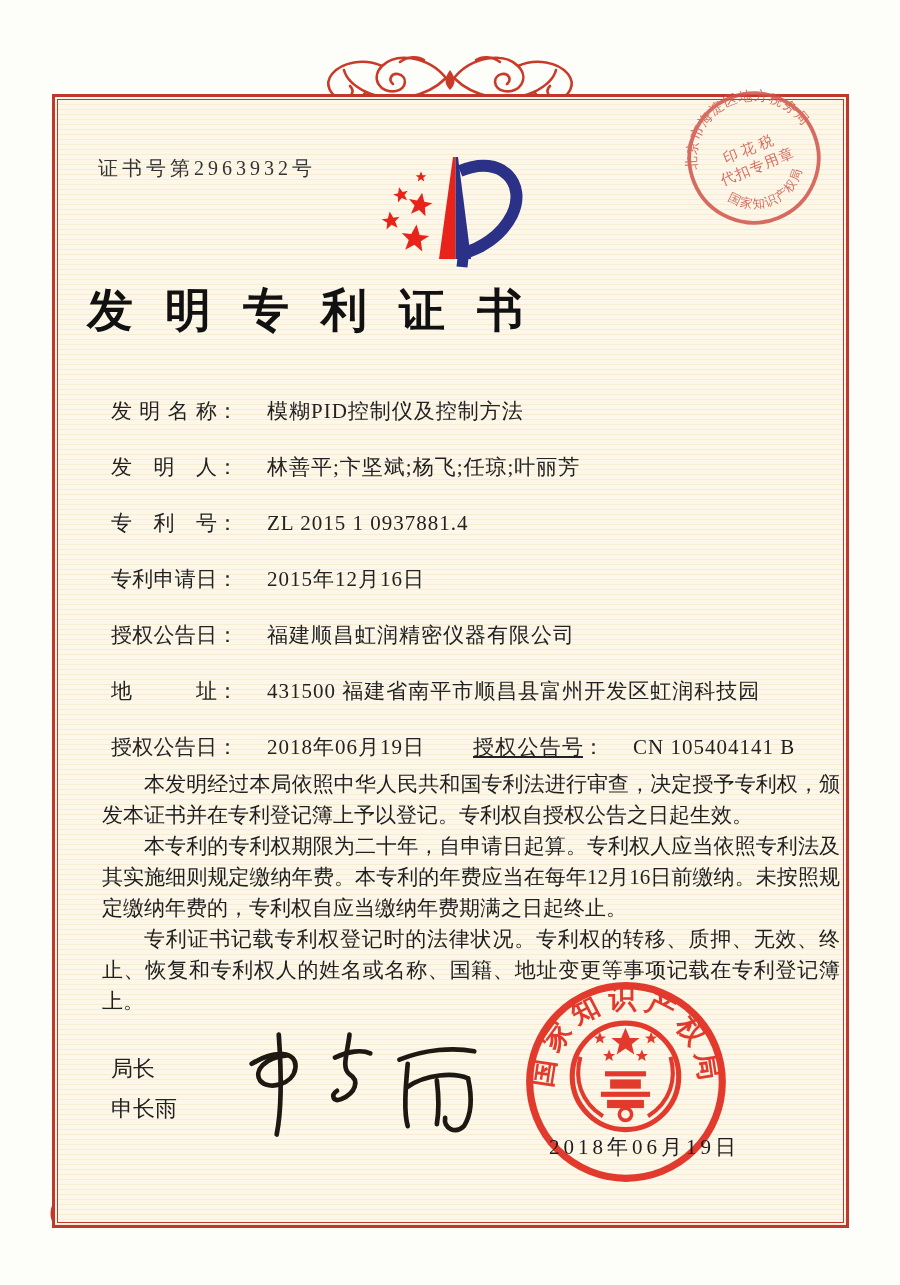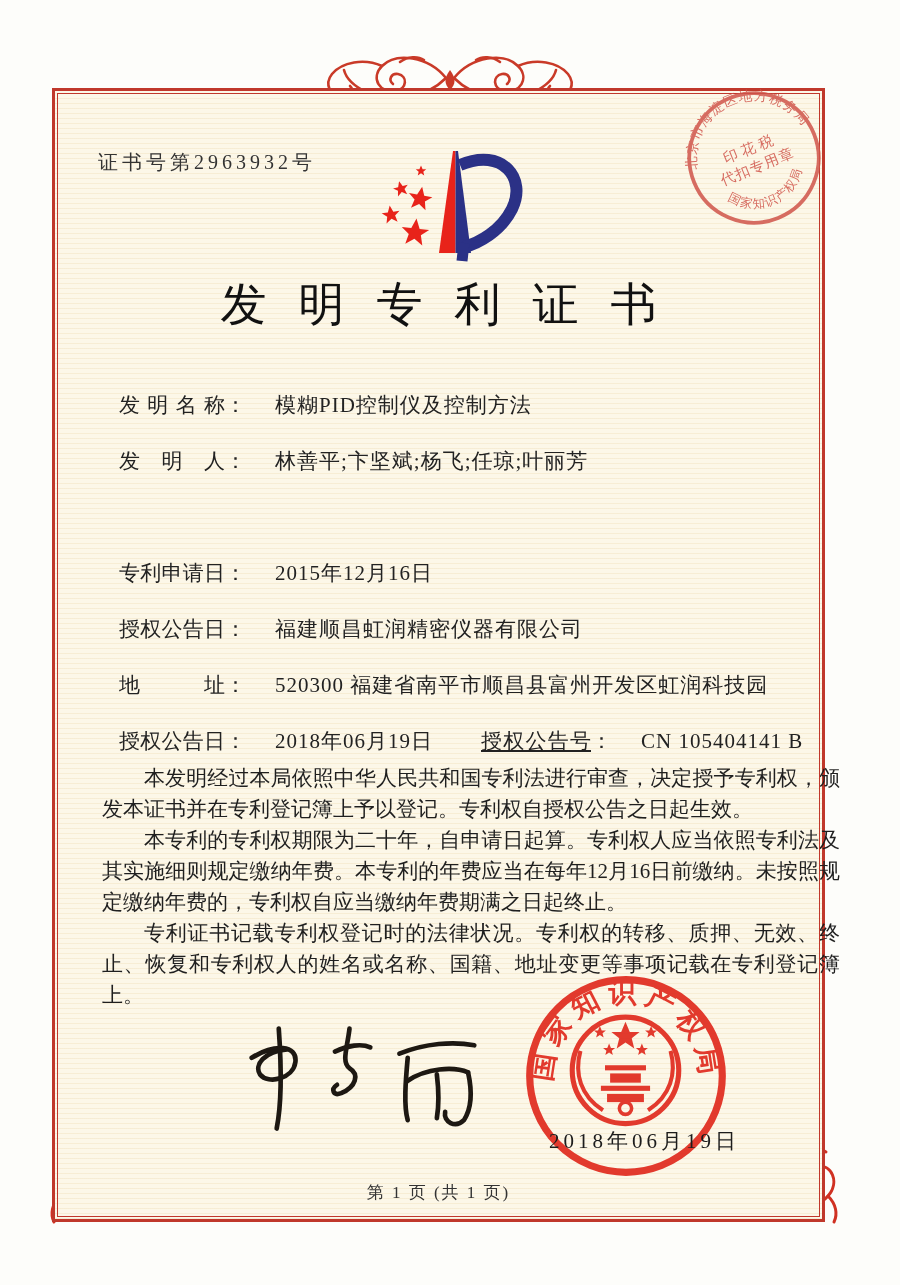--- a/index.html
+++ b/index.html
@@ -6,49 +6,49 @@
   .page{
     position:relative;
     width:900px;height:1285px;
     background:#fdfdfa;
     font-family:"Liberation Serif","DejaVu Serif",serif;
     color:#2b2b2b;
     overflow:hidden;
   }
   
   .frame{
-    position:absolute;left:52px;top:88px;
+    position:absolute;left:52px;top:94px;
     width:767px;height:1128px;
     border:3px solid #c0382b;
     background-color:#fcf7e8;
     background-image:repeating-linear-gradient(
       0deg,
       rgba(219,183,109,0.16) 0px, rgba(219,183,109,0.16) 1px,
       rgba(255,255,255,0) 1px, rgba(255,255,255,0) 5px);
+    padding-left:24px;
   }
   .frame::after{
     content:"";position:absolute;inset:2px;
     border:1px solid #c0382b;pointer-events:none;
   }
   .abs{position:absolute;}
   .cert-number{
     left:43px;top:58px;font-size:20px;letter-spacing:4px;color:#333;
   }
   .logo{left:310px;top:52px;width:170px;height:122px;}
   .title{
     left:0;top:183px;width:100%;
-    text-align:center;font-size:46px;font-weight:normal;
+    font-size:46px;font-weight:bold;
     letter-spacing:32px;text-indent:32px;color:#111;
   }
   .field-row{left:56px;font-size:21px;white-space:nowrap;color:#222;}
   .flabel{
     display:inline-block;width:106px;
     text-align:justify;text-align-last:justify;
     vertical-align:bottom;
-    margin-left:8px;
   }
   .fvalue{margin-left:29px;letter-spacing:1px;}
   .grant-second{position:absolute;left:362px;top:0;white-space:nowrap;}
   .grant-second .flabel{width:110px;text-decoration:underline;}
   .body-text{
     left:30px;top:672px;width:738px;
     font-size:21px;line-height:31px;text-align:justify;color:#1f1f1f;margin-left:17px;
   }
   .body-text p{margin:0;text-indent:2em;}
   .signer{left:56px;top:952px;font-size:22px;line-height:40px;color:#222;}
@@ -133,43 +133,50 @@
     </svg>
 
     <div class="abs title">发明专利证书</div>
 
     <div class="abs field-row" style="top:300px">
       <span class="flabel">发明名称</span><span>：</span><span class="fvalue">模糊PID控制仪及控制方法</span>
     </div>
     <div class="abs field-row" style="top:356px">
       <span class="flabel">发明人</span><span>：</span><span class="fvalue">林善平;卞坚斌;杨飞;任琼;叶丽芳</span>
     </div>
+    <div class="abs field-row" style="top:412px">
+      <span class="flabel">专利号</span><span>：</span><span class="fvalue">ZL 2015 1 0937881.4</span>
+    </div>
     <div class="abs field-row" style="top:468px">
       <span class="flabel">专利申请日</span><span>：</span><span class="fvalue">2015年12月16日</span>
     </div>
     <div class="abs field-row" style="top:524px">
       <span class="flabel">授权公告日</span><span>：</span><span class="fvalue">福建顺昌虹润精密仪器有限公司</span>
     </div>
     <div class="abs field-row" style="top:580px">
-      <span class="flabel">地址</span><span>：</span><span class="fvalue">520300 福建省南平市顺昌县富州开发区虹润科技园</span>
+      <span class="flabel">地址</span><span>：</span><span class="fvalue">431500 福建省南平市顺昌县富州开发区虹润科技园</span>
     </div>
 
     <div class="abs field-row" style="top:636px;width:712px">
       <span class="flabel">授权公告日</span><span>：</span><span class="fvalue">2018年06月19日</span>
       <span class="grant-second">
         <span class="flabel">授权公告号</span><span>：</span><span class="fvalue">CN 105404141 B</span>
       </span>
     </div>
 
     <div class="abs body-text">
       <p>本发明经过本局依照中华人民共和国专利法进行审查，决定授予专利权，颁发本证书并在专利登记簿上予以登记。专利权自授权公告之日起生效。</p>
       <p>本专利的专利权期限为二十年，自申请日起算。专利权人应当依照专利法及其实施细则规定缴纳年费。本专利的年费应当在每年12月16日前缴纳。未按照规定缴纳年费的，专利权自应当缴纳年费期满之日起终止。</p>
       <p>专利证书记载专利权登记时的法律状况。专利权的转移、质押、无效、终止、恢复和专利权人的姓名或名称、国籍、地址变更等事项记载在专利登记簿上。</p>
     </div>
 
+    <div class="abs signer">
+      <div>局长</div>
+      <div>申长雨</div>
+    </div>
 
     <svg class="abs signature" viewBox="0 0 250 115">
       <g stroke="#1d1812" stroke-width="4.5" fill="none" stroke-linecap="round">
         <path d="M18,40 C40,26 62,28 60,44 C58,60 34,66 26,56 C20,47 30,34 52,32"></path>
         <path d="M44,12 C46,40 48,78 42,108"></path>
         <path d="M98,34 C110,28 124,26 132,30"></path>
         <path d="M112,12 C110,30 104,44 112,50 C122,56 118,68 104,74 C96,77 94,70 100,66"></path>
         <path d="M160,36 C185,26 212,24 232,28"></path>
         <path d="M168,40 C166,62 164,86 168,100"></path>
         <path d="M168,62 C186,50 212,48 226,54"></path>
@@ -198,21 +205,20 @@
         <rect x="78" y="112" width="48" height="5"></rect>
         <rect x="84" y="120" width="36" height="8"></rect>
         <circle cx="102" cy="134" r="6" fill="none" stroke="#e02a1e" stroke-width="3.5"></circle>
         <path d="M58,78 C52,100 58,122 80,136" fill="none" stroke="#e02a1e" stroke-width="4"></path>
         <path d="M146,78 C152,100 146,122 124,136" fill="none" stroke="#e02a1e" stroke-width="4"></path>
       </g>
     </svg>
 
     <div class="abs seal-date">2018年06月19日</div>
 
-    <div class="abs footer">第 1 页 (共 1 页)</div>
   </div>
 
   <svg class="abs tax-stamp" viewBox="0 0 130 130">
     <g transform="rotate(-22 65 65)" fill="#d0544a" font-family="'Liberation Serif','DejaVu Serif',serif">
       <circle cx="65" cy="65" r="60" fill="none" stroke="#d0544a" stroke-width="3.5"></circle>
       <defs>
         <path id="taxTop" d="M 18,92 A 54,54 0 1 1 112,92" fill="none"></path>
         <path id="taxBottom" d="M 28,92 A 45,45 0 0 0 102,92" fill="none"></path>
       </defs>
       <text font-size="12.5" letter-spacing="1">

